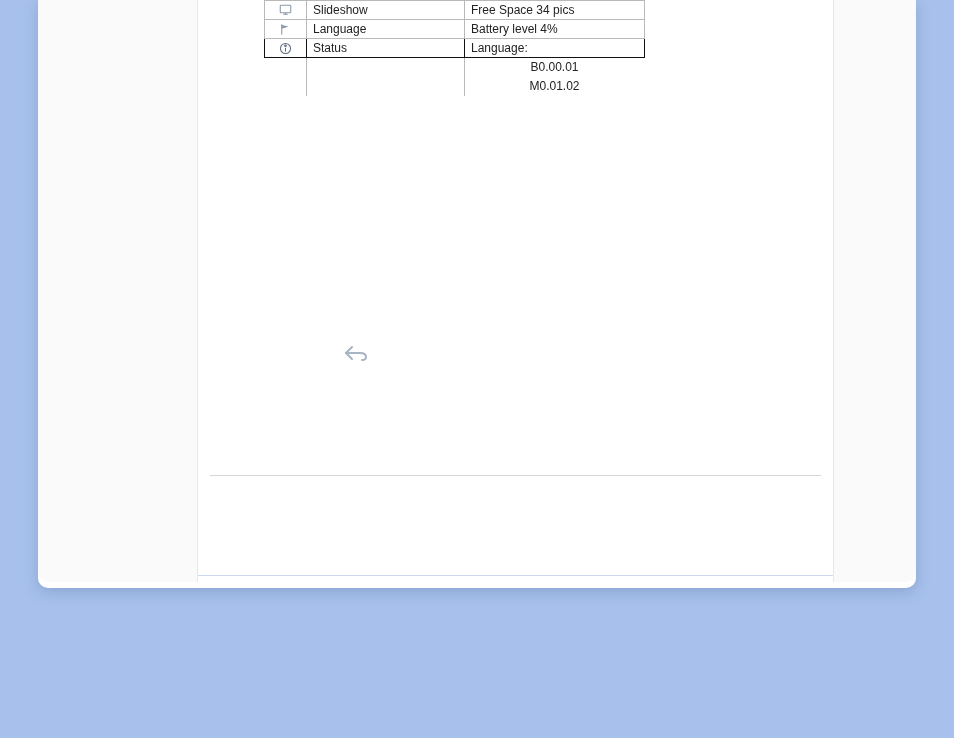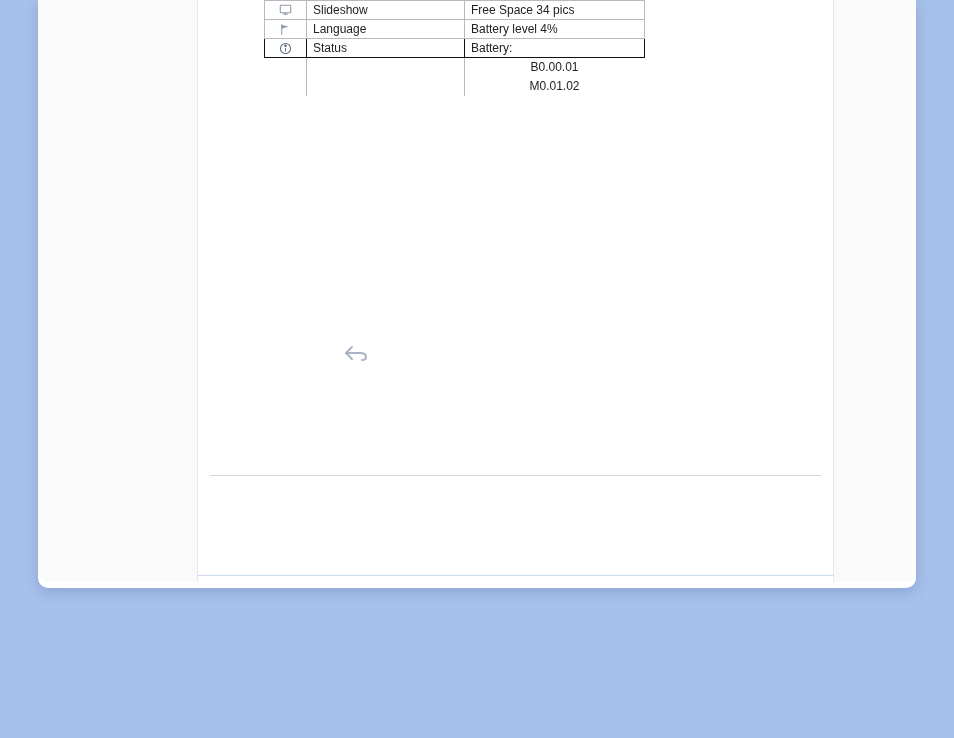--- a/index.html
+++ b/index.html
@@ -156,21 +156,21 @@
 
         <tr class="selected">
           <td class="icon-cell">
             <svg class="icon-svg selected" viewBox="0 0 20 20">
                   <circle cx="10" cy="10" r="6.7"></circle>
                   <line x1="10" y1="9" x2="10" y2="14"></line>
                   <circle class="filled" cx="10" cy="6.3" r="1.1"></circle>
                 </svg>
           </td>
           <td>Status</td>
-          <td class="val-right">Battery:</td>
+          <td class="val-right">Language:</td>
         </tr>
 
         <tr>
           <td class="blank-left"></td>
           <td class="blank-left"></td>
           <td class="fw-line">B0.00.01</td>
         </tr>
         <tr>
           <td class="blank-left"></td>
           <td class="blank-left"></td>

